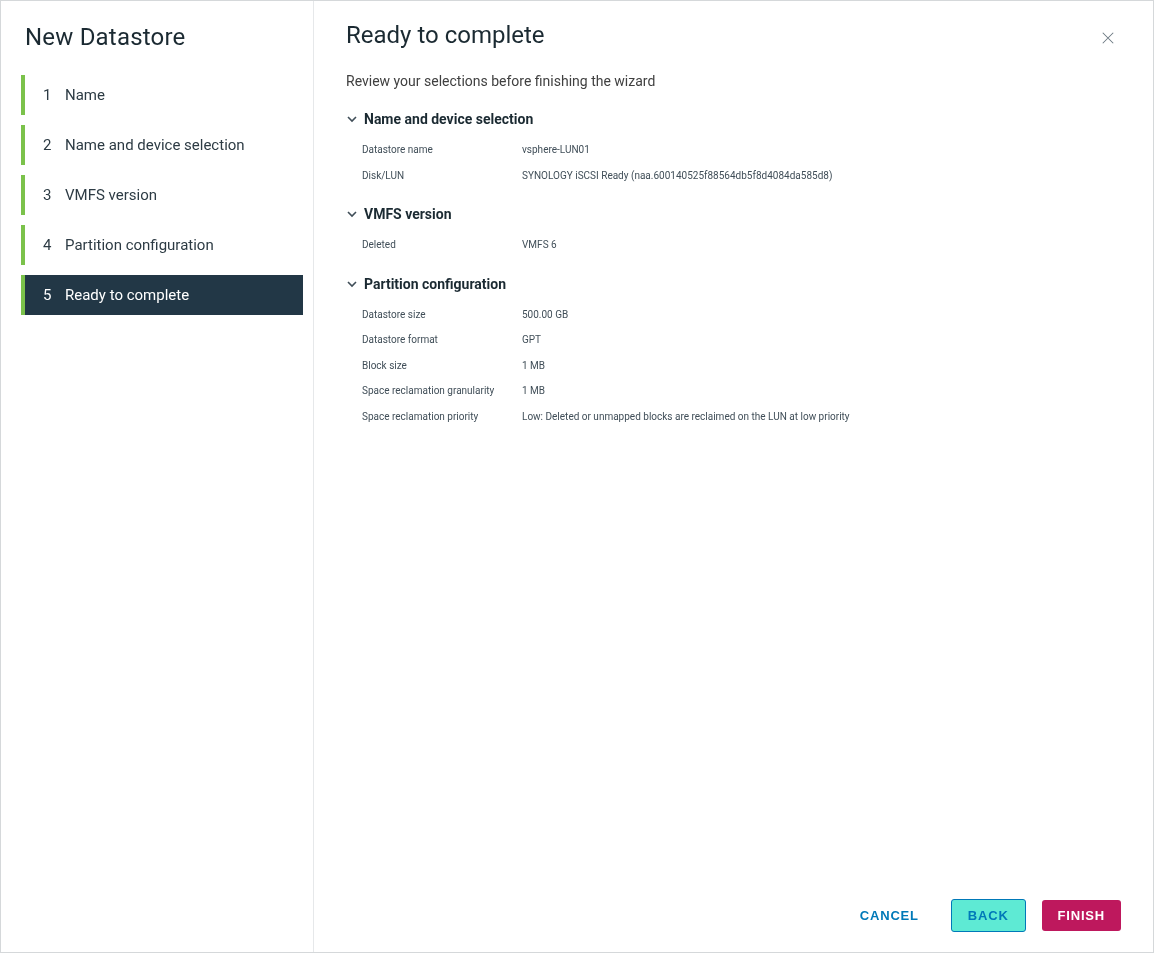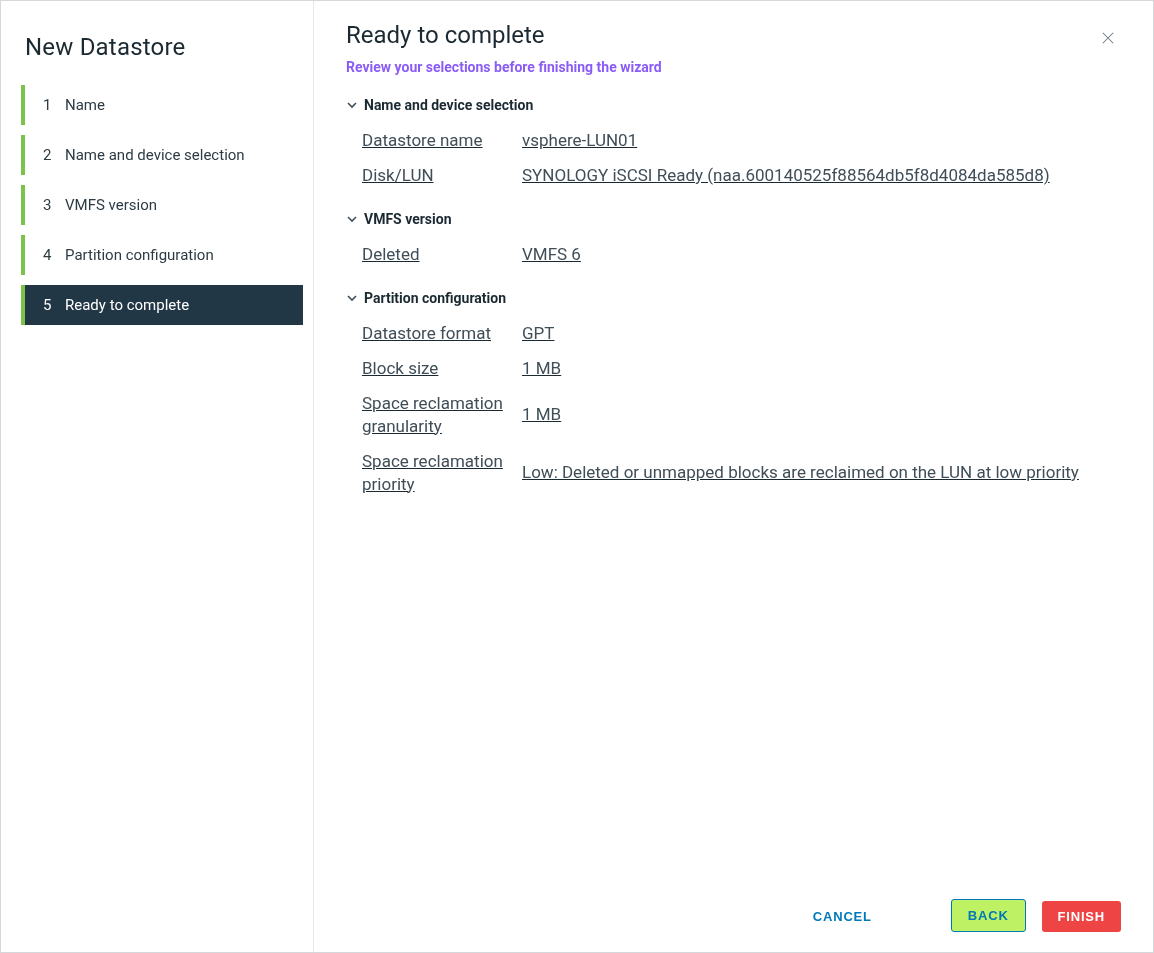--- a/index.html
+++ b/index.html
@@ -24,21 +24,21 @@
     width: 313px;
     border-right: 1px solid #e6e8ea;
     display: flex;
     flex-direction: column;
     padding-top: 0;
   }
   .sidebar-title {
     font-size: 24px;
     font-weight: 400;
     color: #1b2a32;
-    padding: 32px 24px 24px 24px;
+    padding: 22px 24px 24px 24px;
     letter-spacing: 0.2px;
   }
   .steps {
     display: flex;
     flex-direction: column;
     padding-left: 20px;
     padding-right: 10px;
   }
   .step {
     display: flex;
@@ -78,24 +78,23 @@
     justify-content: space-between;
     align-items: flex-start;
   }
   .page-title {
     font-size: 24px;
     font-weight: 400;
     color: #1b2a32;
   }
   .page-subtitle {
     font-size: 14px;
-    color: #8b5cf6;
-    margin-top: 10px;
+    color: #404040;
+    margin-top: 24px;
     margin-bottom: 22px;
-    font-weight: bold;
   }
   .close-btn {
     cursor: pointer;
     color: #404e58;
     font-size: 18px;
     line-height: 1;
     padding: 4px;
     margin-top: 4px;
   }
   .close-btn svg {
@@ -129,63 +128,61 @@
   .chev svg {
     width: 12px;
     height: 12px;
     stroke: #404e58;
     stroke-width: 1.6;
     fill: none;
   }
   .kv {
     display: flex;
     align-items: center;
-    font-size: 17px;
+    font-size: 10px;
     padding: 6px 0 6px 16px;
     line-height: 1.35;
-    text-decoration: underline;
   }
   .kv .k {
     width: 160px;
     flex-shrink: 0;
     color: #404e58;
   }
   .kv .v {
     color: #404e58;
     flex: 1;
   }
   .footer {
     display: flex;
     justify-content: flex-end;
-    align-items: flex-end;
+    align-items: center;
     gap: 16px;
     padding-top: 16px;
   }
   .btn {
     font-size: 13px;
     font-weight: 600;
     letter-spacing: 0.8px;
     padding: 8px 16px;
     border-radius: 3px;
     cursor: pointer;
     border: none;
     background: transparent;
     text-transform: uppercase;
   }
   .btn-cancel {
     color: #0079b8;
   }
   .btn-back {
     color: #0079b8;
     border: 1px solid #0079b8;
-    background: #bef264;
-    margin-left: 47px;
+    background: #5eead4;
   }
   .btn-finish {
-    background: #ef4444;
+    background: #be185d;
     color: #fff;
   }
 </style>
 </head>
 <body>
 
 <div class="wizard">
 
   <div class="sidebar">
     <div class="sidebar-title">New Datastore</div>
@@ -267,20 +264,24 @@
       <div class="section">
         <div class="section-header">
           <span class="chev">
             <svg viewBox="0 0 12 12">
                 <polyline points="2,4 6,8 10,4"></polyline>
               </svg>
           </span>
           <span>Partition configuration</span>
         </div>
         <div class="kv">
+          <div class="k">Datastore size</div>
+          <div class="v">500.00 GB</div>
+        </div>
+        <div class="kv">
           <div class="k">Datastore format</div>
           <div class="v">GPT</div>
         </div>
         <div class="kv">
           <div class="k">Block size</div>
           <div class="v">1 MB</div>
         </div>
         <div class="kv">
           <div class="k">Space reclamation granularity</div>
           <div class="v">1 MB</div>

